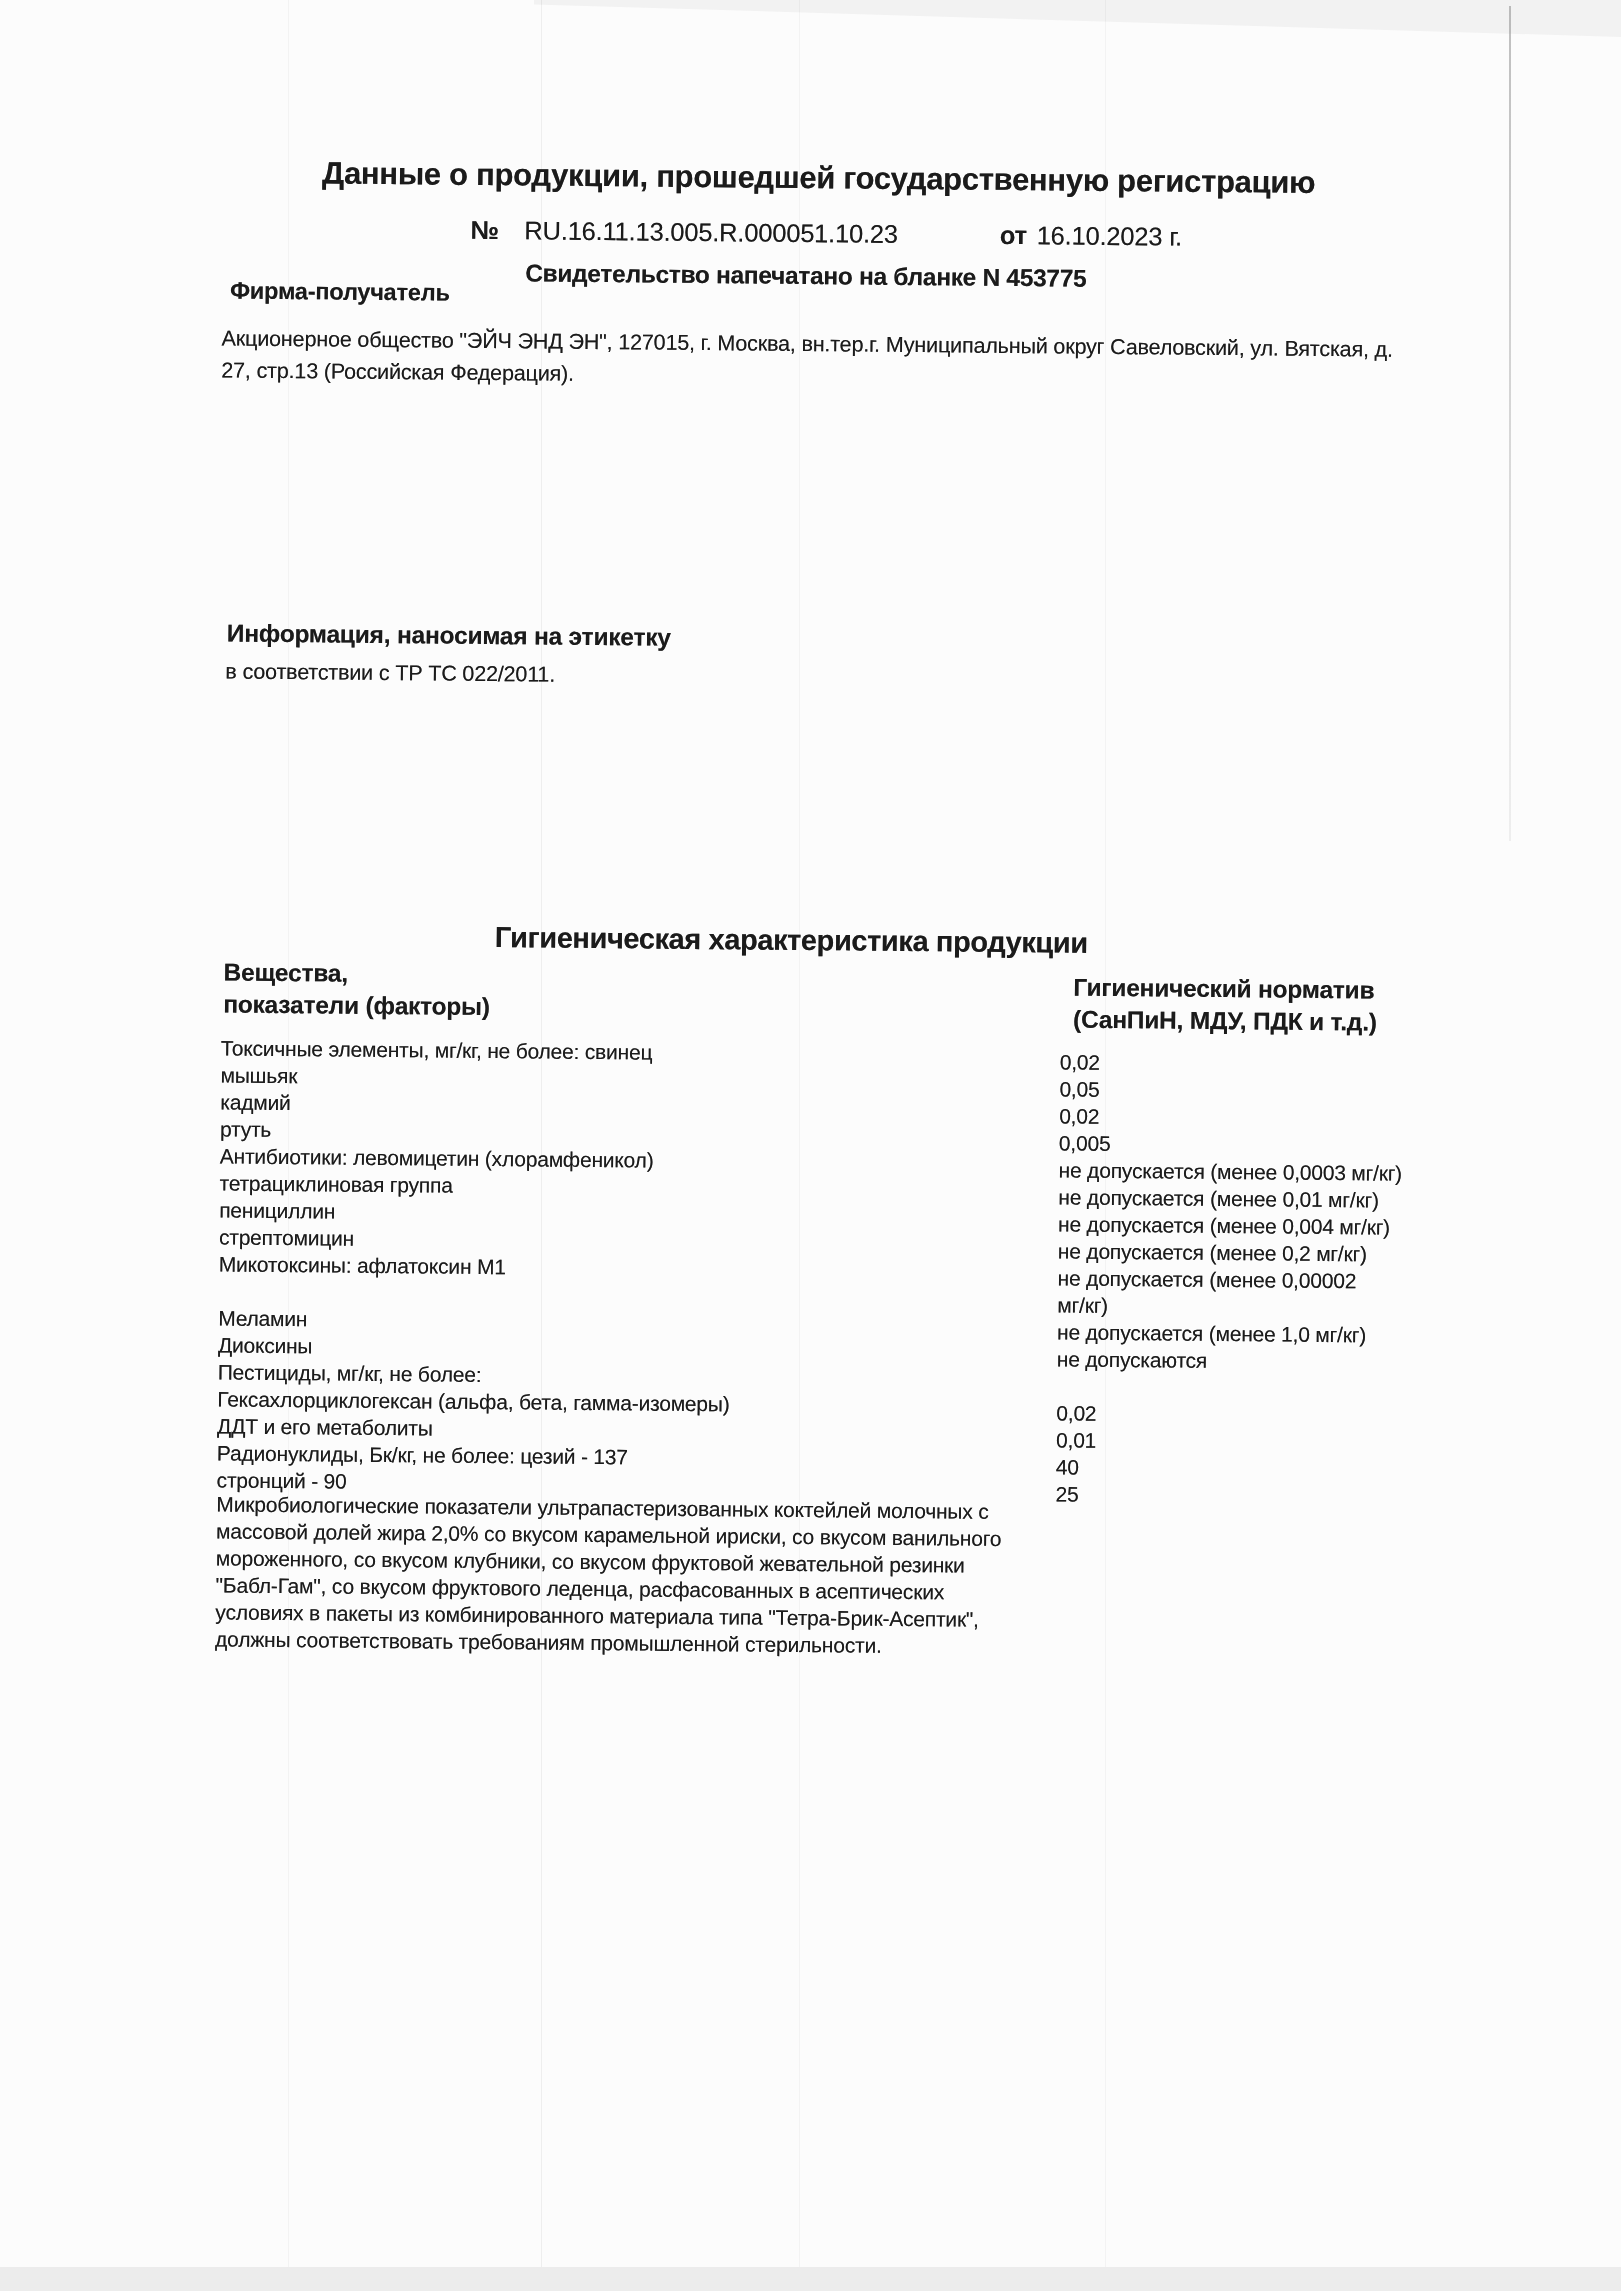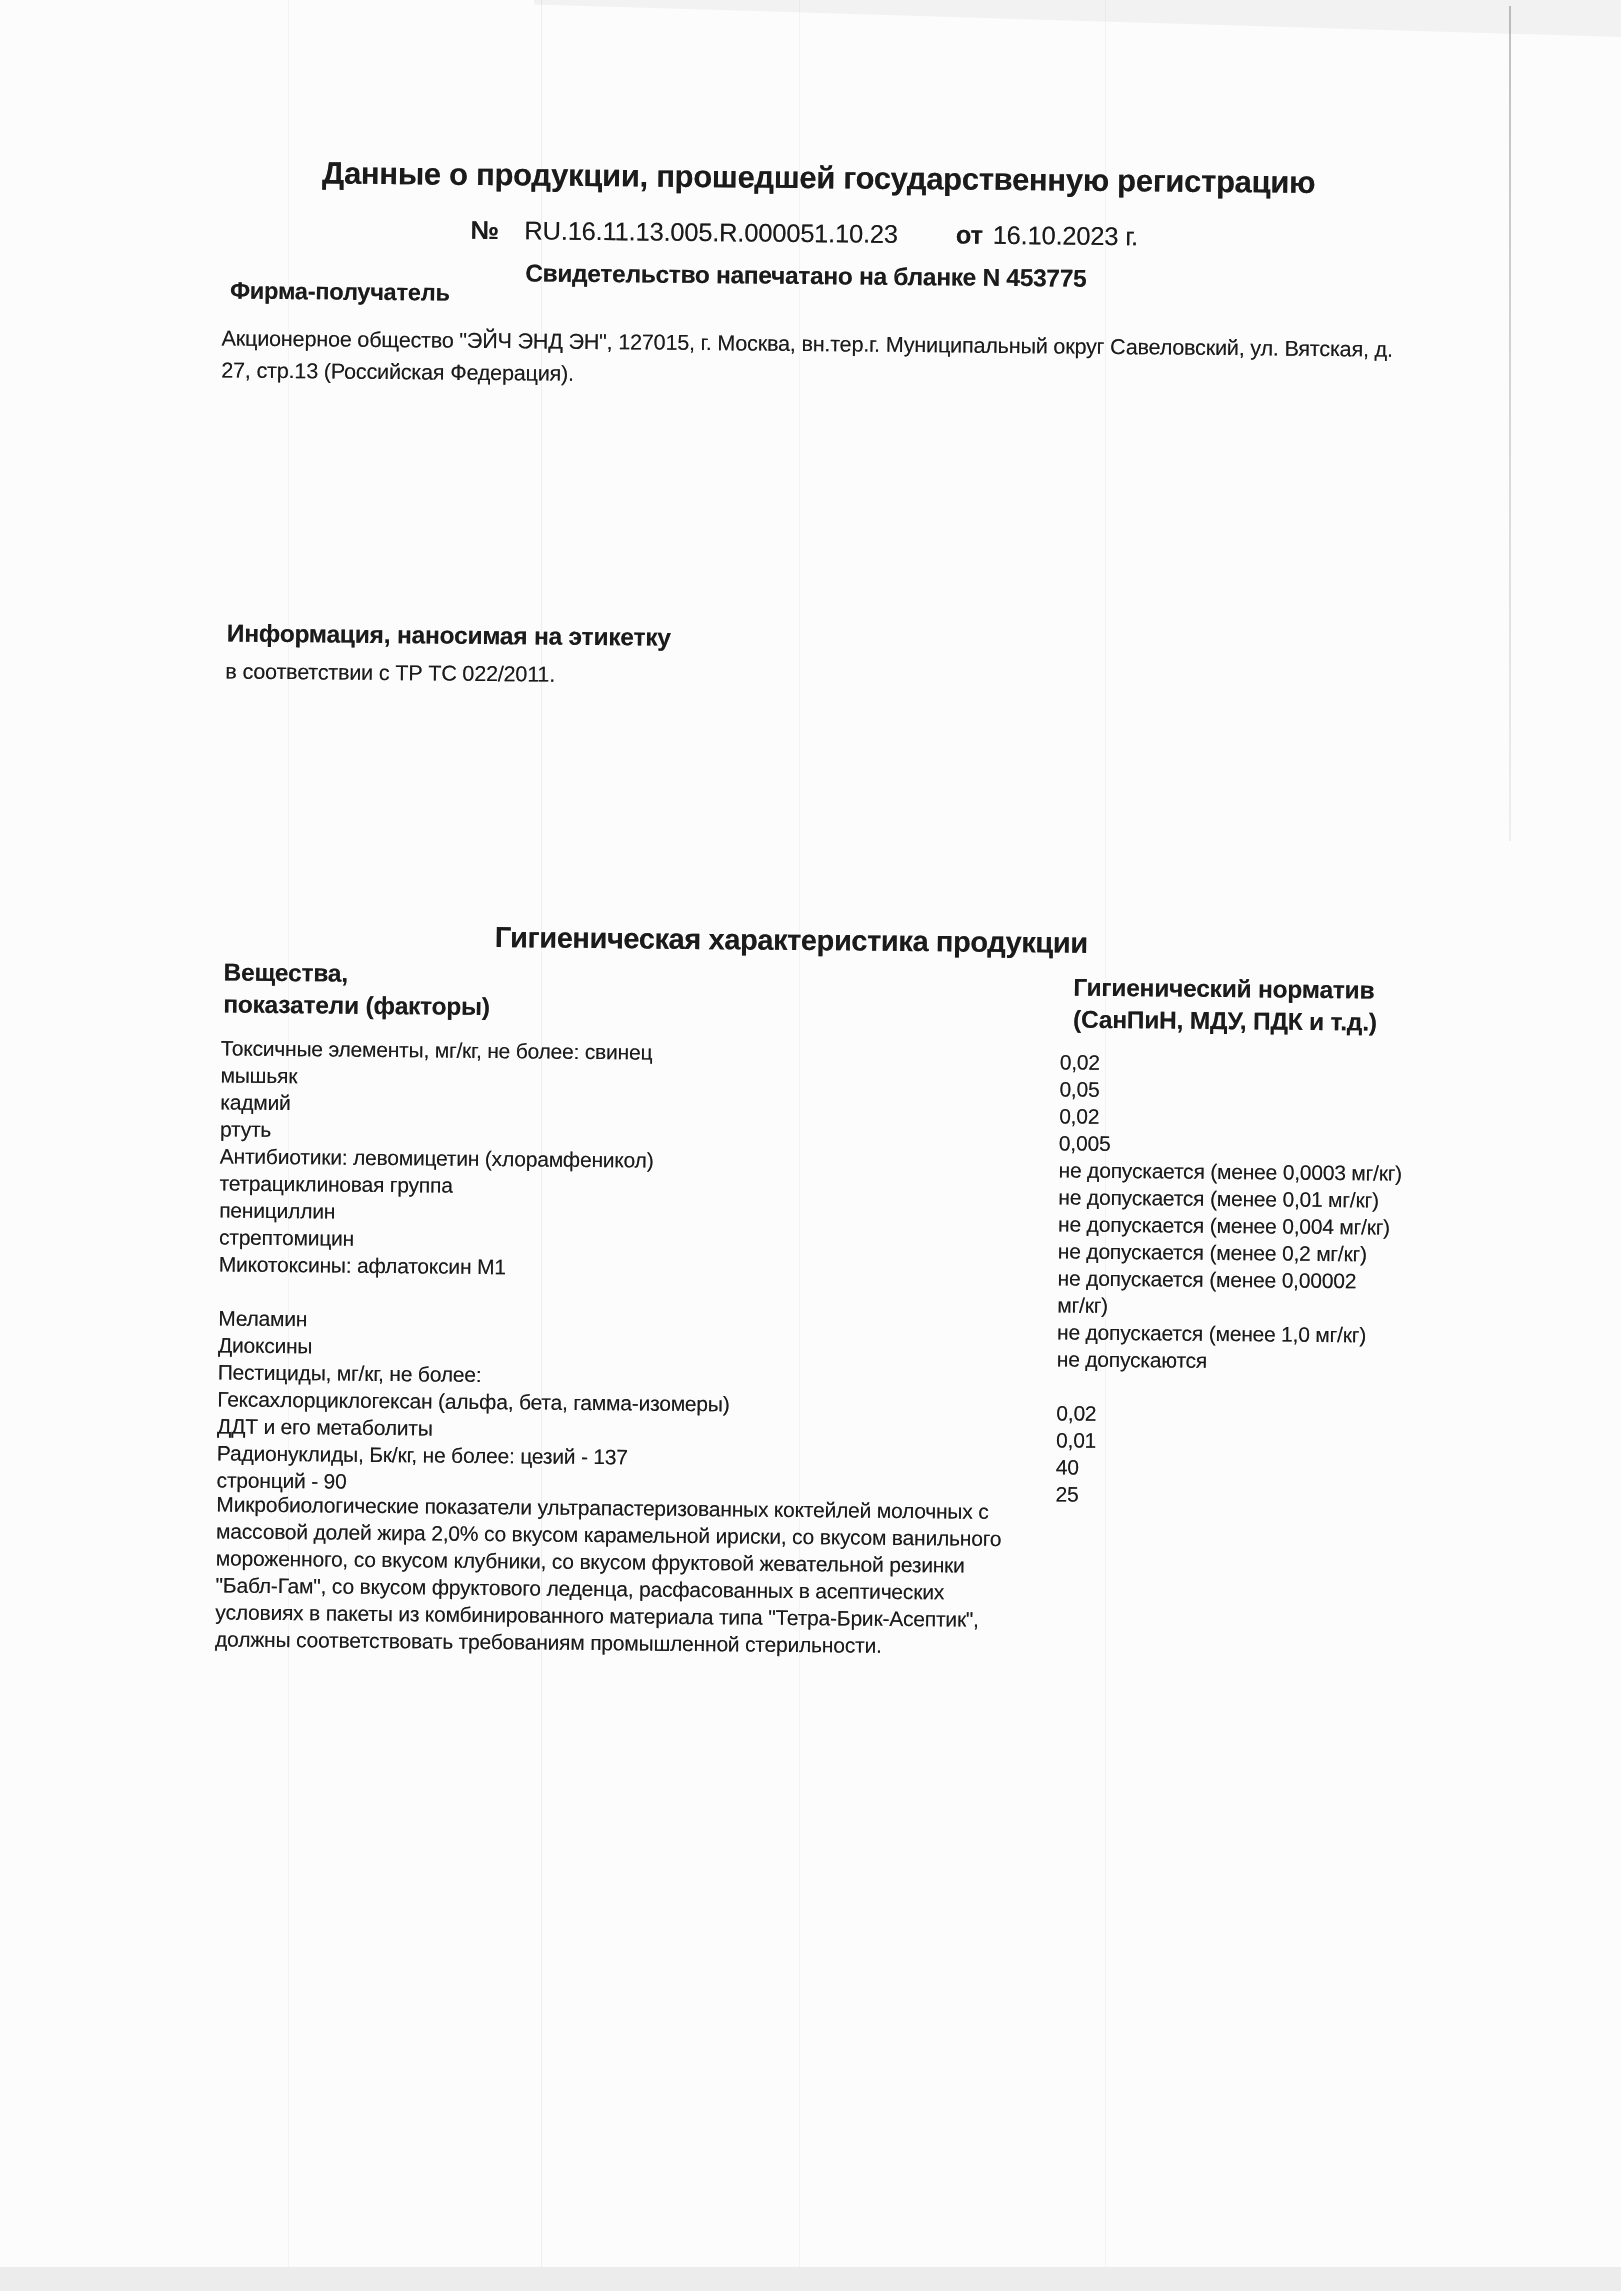--- a/index.html
+++ b/index.html
@@ -34,21 +34,21 @@
     transform-origin:274px 1029px;
     text-shadow:0 0 0.4px rgba(10,10,10,.55);
     letter-spacing:-0.2px;
   }
   .abs{position:absolute;white-space:nowrap;}
 
   .doc-title{left:314px;top:155px;font-size:31px;font-weight:700;letter-spacing:-0.3px;}
   .numline{left:463px;top:214px;font-size:25.5px;}
   .numline .numero{font-weight:700;}
   .numline .regnum{margin-left:25.5px;}
-  .numline .datelab{margin-left:58px;font-weight:700;}
+  .numline .datelab{margin-left:102px;font-weight:700;}
   .numline .dateval{margin-left:9.8px;}
   .blanknote{left:518px;top:257px;font-size:24.5px;font-weight:700;letter-spacing:-0.3px;}
   .reciplab{left:223px;top:278px;font-size:23.5px;font-weight:700;}
   .address{left:215px;top:323px;font-size:21.6px;line-height:32px;white-space:pre-line;max-width:1255px;}
 
   .infotitle{left:223px;top:620px;font-size:24.5px;font-weight:700;}
   .infosub{left:222px;top:659px;font-size:21.6px;}
 
   .hygtitle{left:494px;top:919px;font-size:29px;font-weight:700;letter-spacing:-0.4px;}
   .colhead-left{left:223px;top:957px;font-size:24.5px;font-weight:700;line-height:32px;white-space:pre-line;}

